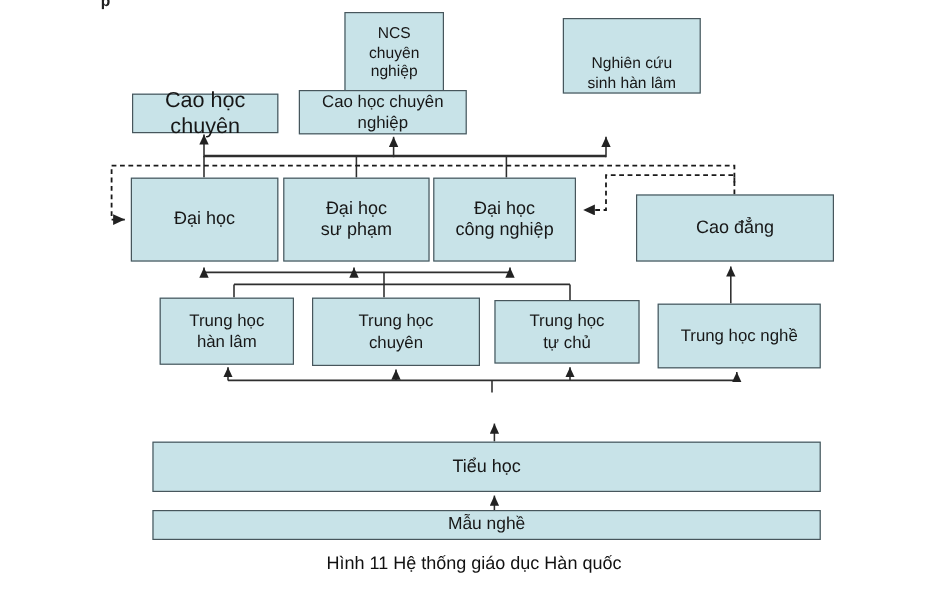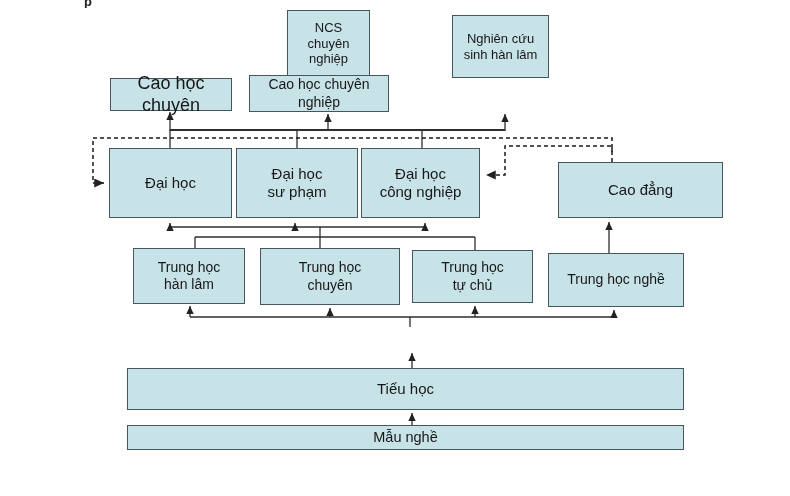--- a/index.html
+++ b/index.html
@@ -65,21 +65,21 @@
       <path d="M612,162 V138 H93 V183 H104" marker-end="url(#arr)"></path>
       <path d="M612,152 V146 H505 V175 H486" marker-end="url(#arr)"></path>
     </g>
   </svg>
 
   <div class="box" style="left:287px;top:10px;width:83px;height:67px;font-size:13px;">
     <span>NCS
 chuyên
 nghiệp</span>
   </div>
-  <div class="box" style="left:452px;top:15px;width:97px;height:63px;font-size:13px;">
+  <div class="box" style="left:469px;top:15px;width:115px;height:63px;font-size:13px;align-items:flex-end;">
     <span>Nghiên cứu
 sinh hàn lâm</span>
   </div>
 
   <div class="box" style="left:110px;top:78px;width:122px;height:33px;font-size:18px;">
     <span>Cao học
 chuyên</span>
   </div>
   <div class="box" style="left:249px;top:75px;width:140px;height:37px;font-size:14px;">
     <span>Cao học chuyên nghiệp</span>
@@ -89,21 +89,21 @@
     <span>Đại học</span>
   </div>
   <div class="box" style="left:236px;top:148px;width:122px;height:70px;font-size:15px;">
     <span>Đại học
 sư phạm</span>
   </div>
   <div class="box" style="left:361px;top:148px;width:119px;height:70px;font-size:15px;">
     <span>Đại học
 công nghiệp</span>
   </div>
-  <div class="box" style="left:530px;top:162px;width:165px;height:56px;font-size:15px;margin-left:28px;">
+  <div class="box" style="left:530px;top:162px;width:165px;height:56px;font-size:15px;">
     <span>Cao đẳng</span>
   </div>
 
   <div class="box" style="left:133px;top:248px;width:112px;height:56px;font-size:14px;">
     <span>Trung học
 hàn lâm</span>
   </div>
   <div class="box" style="left:260px;top:248px;width:140px;height:57px;font-size:14px;">
     <span>Trung học
 chuyên</span>
@@ -116,14 +116,15 @@
     <span>Trung học nghề</span>
   </div>
 
   <div class="box" style="left:127px;top:368px;width:557px;height:42px;font-size:15px;text-align:right;">
     <span>Tiểu học</span>
   </div>
   <div class="box" style="left:127px;top:425px;width:557px;height:25px;font-size:14.5px;">
     <span>Mẫu nghề</span>
   </div>
 
+  <div class="caption">Hình 11 Hệ thống giáo dục Hàn quốc</div>
 
 </div>
 
 </body></html>

